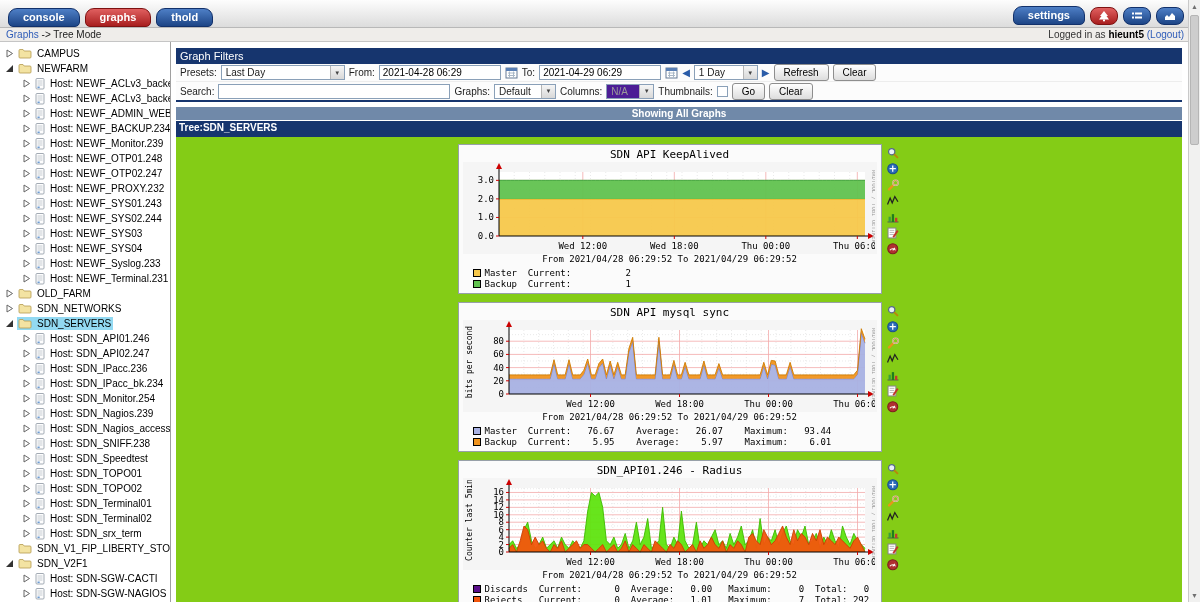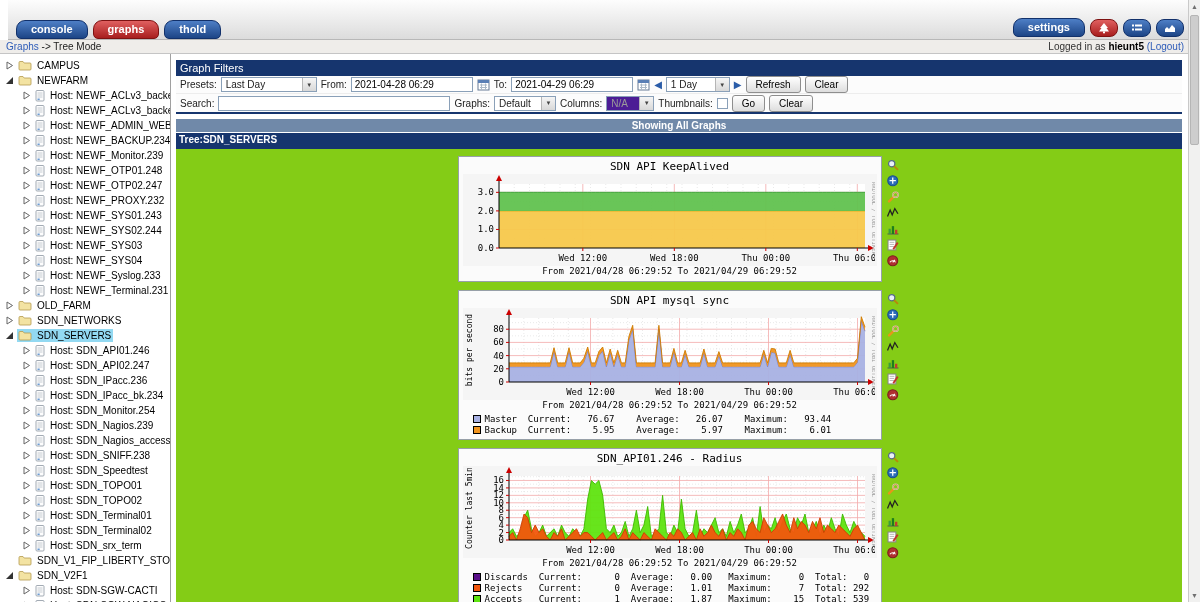--- a/index.html
+++ b/index.html
@@ -2,22 +2,22 @@
 <html><head>
 <meta charset="utf-8">
 <style>
   * { margin:0; padding:0; box-sizing:border-box; }
   body { width:1200px; height:602px; overflow:hidden; background:#fff;
          font-family:"Liberation Sans", sans-serif; font-size:10px; color:#222; }
   #app { position:relative; width:1200px; height:602px; }
   .page { width:1188px; height:602px; display:flex; flex-direction:column; }
 
   
-  .topbar { height:40px; background:linear-gradient(#FDFDFD,#DCDCDC);
-            border-bottom:1px solid #B8B8B8; display:flex; align-items:flex-end; padding:0 4px 0 8px;margin-left:8px; }
+  .topbar { height:28px; background:linear-gradient(#FDFDFD,#DCDCDC);
+            border-bottom:1px solid #B8B8B8; display:flex; align-items:flex-end; padding:0 4px 0 8px; }
   .tab { height:19px; padding:2px 14px 3px; margin-right:5px; color:#fff; font-weight:bold;
          font-size:11px; border-radius:9px 9px 5px 5px; border:1px solid #12316B;
          background:linear-gradient(#4E7FC6,#1D4586); cursor:pointer; }
   .tab.red { background:linear-gradient(#E06060,#A81E1E); border-color:#7E1212; }
   .top-right { margin-left:auto; display:flex; align-items:flex-end; gap:5px; padding-bottom:2px; }
   .mode-btn { width:28px; height:18px; border-radius:8px; border:1px solid #12316B;
               background:linear-gradient(#4E7FC6,#1D4586); display:flex; align-items:center;
               justify-content:center; cursor:pointer; }
   .mode-btn.red { background:linear-gradient(#E06060,#A81E1E); border-color:#7E1212; }
 
@@ -813,21 +813,21 @@
             </span>
           </div>
         </div>
 
       <div class="content">
         <div class="filters-box">
           <div class="filters-header">Graph Filters</div>
 
           <div class="filter-row">
             <span class="flabel">Presets:</span>
-            <span class="select" style="width:96px;">
+            <span class="select" style="width:124px;">
                 <span class="sel-text" style="flex:1;">Last Day</span>
                 <span class="sel-arrow">▼</span>
               </span>
             <span class="flabel">From:</span>
             <input class="txt" style="width: 122px;" value="2021-04-28 06:29">
             <span class="cal-icon">
                 <svg width="13" height="13" viewBox="0 0 13 13">
                   <rect x="1" y="2" width="11" height="10" fill="#fff" stroke="#667B95"></rect>
                   <rect x="1" y="2" width="11" height="3" fill="#5A7FB5"></rect>
                   <line x1="3" y1="7" x2="10" y2="7" stroke="#AAB8C6"></line>
@@ -942,20 +942,30 @@
                     <text x="119.81400000000001" y="87" text-anchor="middle" font-size="9" font-family="DejaVu Sans Mono, monospace" fill="#000">Wed 12:00</text>
                     <line x1="211.314" y1="74" x2="211.314" y2="77" stroke="#C00" stroke-width="1"></line>
                     <text x="211.314" y="87" text-anchor="middle" font-size="9" font-family="DejaVu Sans Mono, monospace" fill="#000">Wed 18:00</text>
                     <line x1="302.814" y1="74" x2="302.814" y2="77" stroke="#C00" stroke-width="1"></line>
                     <text x="302.814" y="87" text-anchor="middle" font-size="9" font-family="DejaVu Sans Mono, monospace" fill="#000">Thu 00:00</text>
                     <line x1="394.314" y1="74" x2="394.314" y2="77" stroke="#C00" stroke-width="1"></line>
                     <text x="394.314" y="87" text-anchor="middle" font-size="9" font-family="DejaVu Sans Mono, monospace" fill="#000">Thu 06:00</text>
                     <text x="409" y="8" font-size="5.5" font-family="DejaVu Sans Mono, monospace" fill="#9A9A9A" transform="rotate(90 409 8)">RRDTOOL / TOBI OETIKER</text>
                   </svg></div>
                 <div class="graph-footer">From 2021/04/28 06:29:52 To 2021/04/29 06:29:52</div>
+                <div class="legend">
+                  <div class="legend-row">
+                    <span class="legend-swatch" style="background: rgb(247, 200, 75);"></span>
+                    <span class="legend-text">Master  Current:          2</span>
+                  </div>
+                  <div class="legend-row">
+                    <span class="legend-swatch" style="background: rgb(97, 194, 79);"></span>
+                    <span class="legend-text">Backup  Current:          1</span>
+                  </div>
+                </div>
               </div>
               <div class="icon-col">
                 <span class="g-icon"><svg width="12" height="12" viewBox="0 0 11.5 11.5">
                     <circle cx="4.5" cy="4.5" r="3" fill="#EAF1F8" stroke="#556A88" stroke-width="1.2"></circle>
                     <line x1="6.8" y1="6.8" x2="10.5" y2="10.5" stroke="#B8860B" stroke-width="1.8"></line>
                   </svg></span>
                 <span class="g-icon"><svg width="12" height="12" viewBox="0 0 11.5 11.5">
                     <circle cx="5.5" cy="5.5" r="4.8" fill="#2B6CB8" stroke="#1A4E8E"></circle>
                     <path d="M5.5 2.5 L5.5 8.5 M2.5 5.5 L8.5 5.5" stroke="#fff" stroke-width="1.2"></path>
                   </svg></span>

